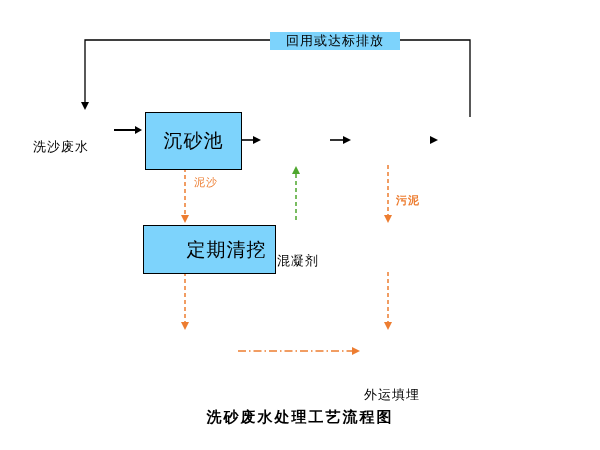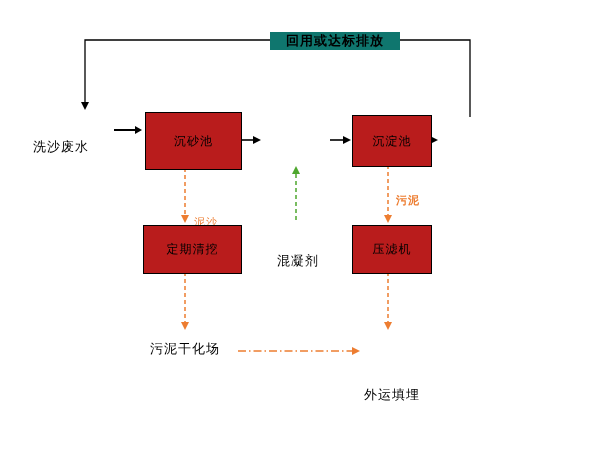--- a/index.html
+++ b/index.html
@@ -20,31 +20,31 @@
   .wires .k{stroke:var(--ink);fill:none;}
   .wires .kf{fill:var(--ink);stroke:none;}
   .wires .o{stroke:var(--orange);fill:none;stroke-width:1.5;stroke-dasharray:4 3;}
   .wires .odd{stroke:var(--orange);fill:none;stroke-width:1.5;stroke-dasharray:8 3 1.5 3;}
   .wires .of{fill:var(--orange);stroke:none;}
   .wires .g{stroke:var(--green);fill:none;stroke-width:1.5;stroke-dasharray:4 3;}
   .wires .gf{fill:var(--green);stroke:none;}
   .box{
     position:absolute;
     border:1.4px solid var(--ink);
-    background:#b91c1c;
+    background:#7dd3fc;
     display:flex;align-items:center;justify-content:center;
-    font-size:12px;
+    font-size:19px;
     letter-spacing:1px;
     text-align:center;
   }
   .lbl{position:absolute;white-space:nowrap;font-size:13px;}
   .lbl.small{font-size:11px;color:var(--orange);letter-spacing:1px;}
   .lbl.feedback{
-    width:130px;text-align:center;background:#0f766e;
-    font-size:13px;letter-spacing:1px;font-weight:bold;
+    width:130px;text-align:center;background:#7dd3fc;
+    font-size:13px;letter-spacing:1px;
   }
   .title{
     position:absolute;left:0;top:408px;width:600px;
     text-align:center;font-size:15px;font-weight:600;letter-spacing:2px;
   }
 </style>
 </head>
 <body>
 
 <div class="canvas">
@@ -82,26 +82,24 @@
 
     <line class="g" x1="296" y1="220" x2="296" y2="173"></line>
     <polygon class="gf" points="292,174 300,174 296,166"></polygon>
   </svg>
 
   <div class="lbl feedback" style="left:270px;top:32px;">回用或达标排放</div>
 
   <div class="lbl" style="left:33px;top:138px;letter-spacing:1px;">洗沙废水</div>
 
   <div class="box" style="left:145px;top:112px;width:95px;height:56px;">沉砂池</div>
-  <div class="box" style="left:352px;top:115px;width:78px;height:50px;">沉淀池</div>
 
-  <div class="lbl small" style="left:194px;top:175px;margin-top:40px;">泥沙</div>
+  <div class="lbl small" style="left:194px;top:175px;">泥沙</div>
   <div class="lbl small" style="left:396px;top:193px;font-weight:bold;">污泥</div>
   <div class="lbl" style="left:277px;top:252px;letter-spacing:1px;">混凝剂</div>
 
-  <div class="box" style="left:143px;top:225px;width:97px;height:47px;">定期清挖</div>
-  <div class="box" style="left:352px;top:225px;width:78px;height:47px;">压滤机</div>
+  <div class="box" style="left:143px;top:225px;width:97px;height:47px;padding-left:34px;">定期清挖</div>
 
-  <div class="lbl" style="left:150px;top:340px;letter-spacing:1px;">污泥干化场</div>
   <div class="lbl" style="left:364px;top:358px;letter-spacing:1px;margin-top:28px;">外运填埋</div>
 
+  <div class="title">洗砂废水处理工艺流程图</div>
 
 </div>
 
 </body></html>

